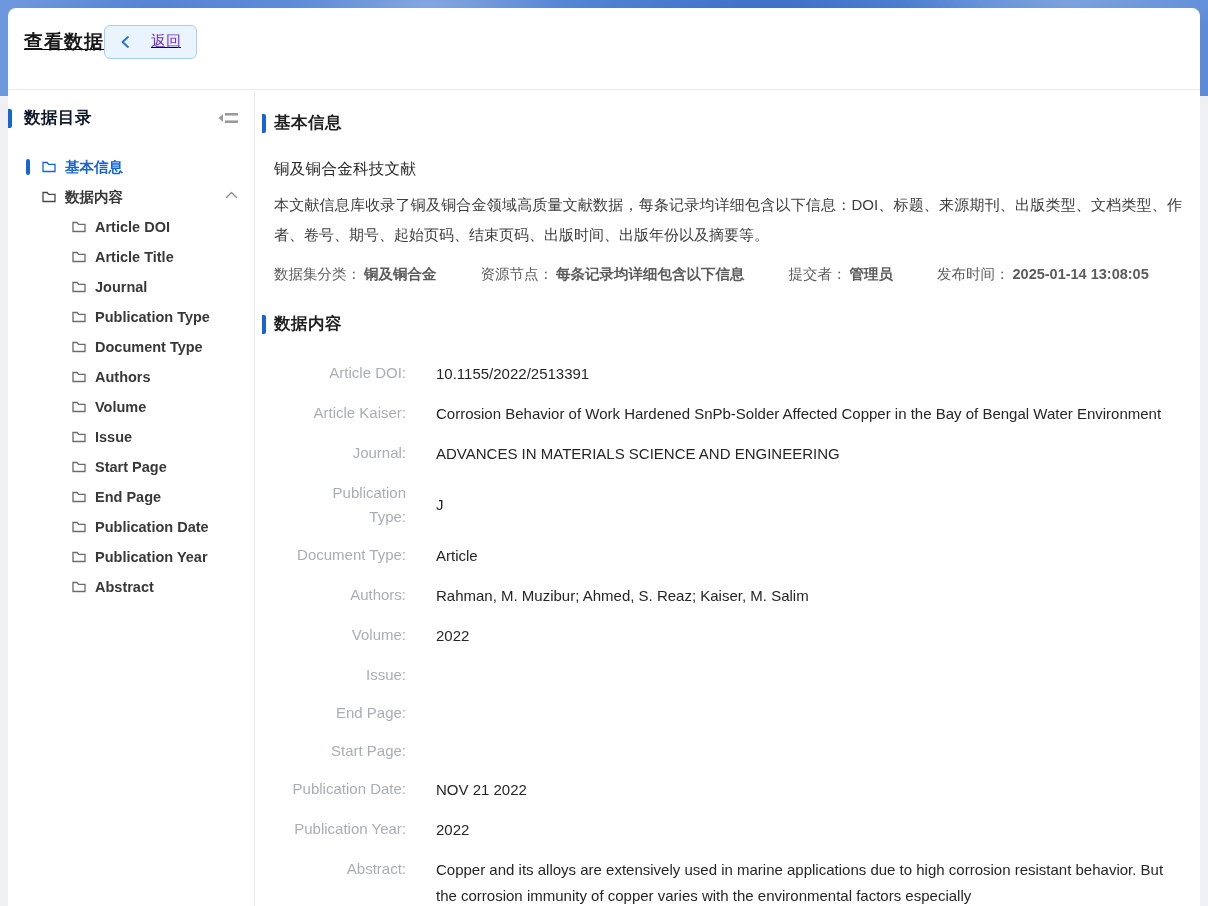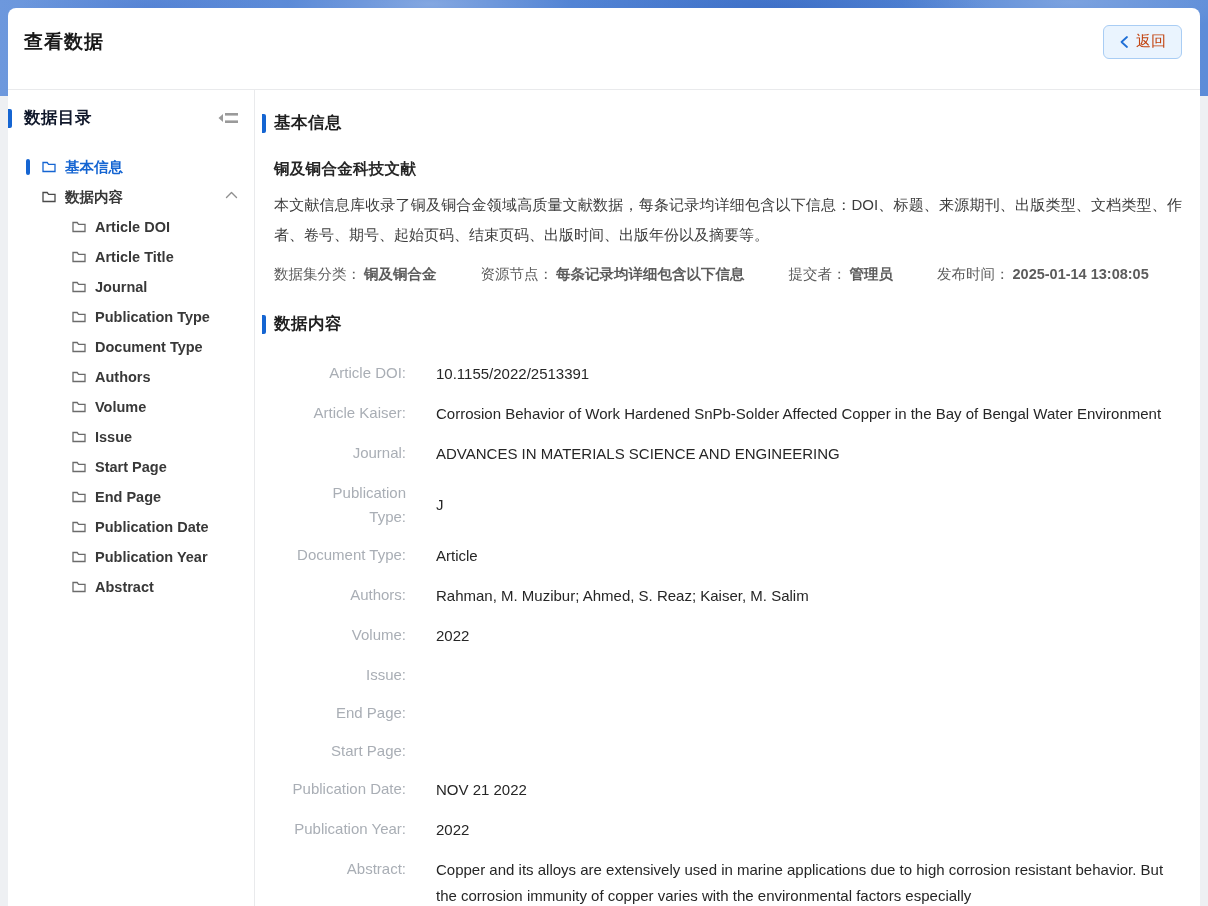--- a/index.html
+++ b/index.html
@@ -22,30 +22,31 @@
   .card {
     position: absolute; left: 8px; right: 8px; top: 8px; bottom: 0;
     background: #ffffff;
     border-radius: 8px 8px 0 0;
     display: flex; flex-direction: column;
     overflow: hidden;
   }
   
   .card-header {
     height: 82px; flex: 0 0 82px;
-    display: flex; align-items: center; justify-content: space-between;
+    display: flex; align-items: center; 
     padding: 0 18px 14px 16px;
     border-bottom: 1px solid #e9eaec;
+    text-decoration: underline;
   }
   .page-title { font-size: 19px; font-weight: bold; color: #1a1a1a; letter-spacing: 1px; }
   .back-btn {
-    display: flex; align-items: center; gap: 7px;
+    display: flex; align-items: center; gap: 21px;
     height: 34px; padding: 0 15px;
     background: #eaf4fe; border: 1px solid #a9cdf4; border-radius: 6px;
-    color: #c2410c; font-size: 15px; cursor: pointer;
+    color: #6d28d9; font-size: 15px; cursor: pointer;
     font-family: inherit;
   }
   .back-btn svg { display: block; }
   
   .card-body { flex: 1; display: flex; min-height: 0; }
   .sidebar {
     width: 247px; flex: 0 0 247px;
     border-right: 1px solid #e9eaec;
     padding-top: 16px;
     overflow: hidden;
@@ -81,21 +82,21 @@
   .tree-row.level-0 .folder svg { stroke: #4a4a4a; }
   .tree-row.selected { color: #1565d2; }
   .tree-row.selected .folder svg { stroke: #1565d2; }
   .tree-row .chev { position: absolute; right: 16px; top: 9px; display: flex; }
   .tree-label { white-space: nowrap; }
   
   .main { flex: 1; padding: 22px 18px 0 7px; min-width: 0; overflow: hidden; }
   .section-header { display: flex; align-items: center; height: 22px; }
   .section-title { font-size: 16.5px; font-weight: bold; color: #1f1f1f; margin-left: 8px; letter-spacing: .5px; }
   .inner { padding-left: 12px; }
-  .dataset-title { font-size: 15.5px; font-weight: bold; color: #262626; margin-top: 25px; letter-spacing: .3px; }
+  .dataset-title { font-size: 15.5px; font-weight: normal; color: #262626; margin-top: 25px; letter-spacing: .3px; }
   .dataset-desc {
     margin-top: 10px; font-size: 15px; color: #3d3d3d; line-height: 30px;
     text-align: justify;
   }
   .meta-row { display: flex; margin-top: 15px; font-size: 14.5px; color: #5c5c5c; }
   .meta-item { margin-right: 44px; white-space: nowrap; }
   .meta-item .meta-label { color: #5c5c5c; }
   .meta-item .meta-value { margin-left: 3px; font-weight: bold; }
   .section-2 { margin-top: 29px; }
   

